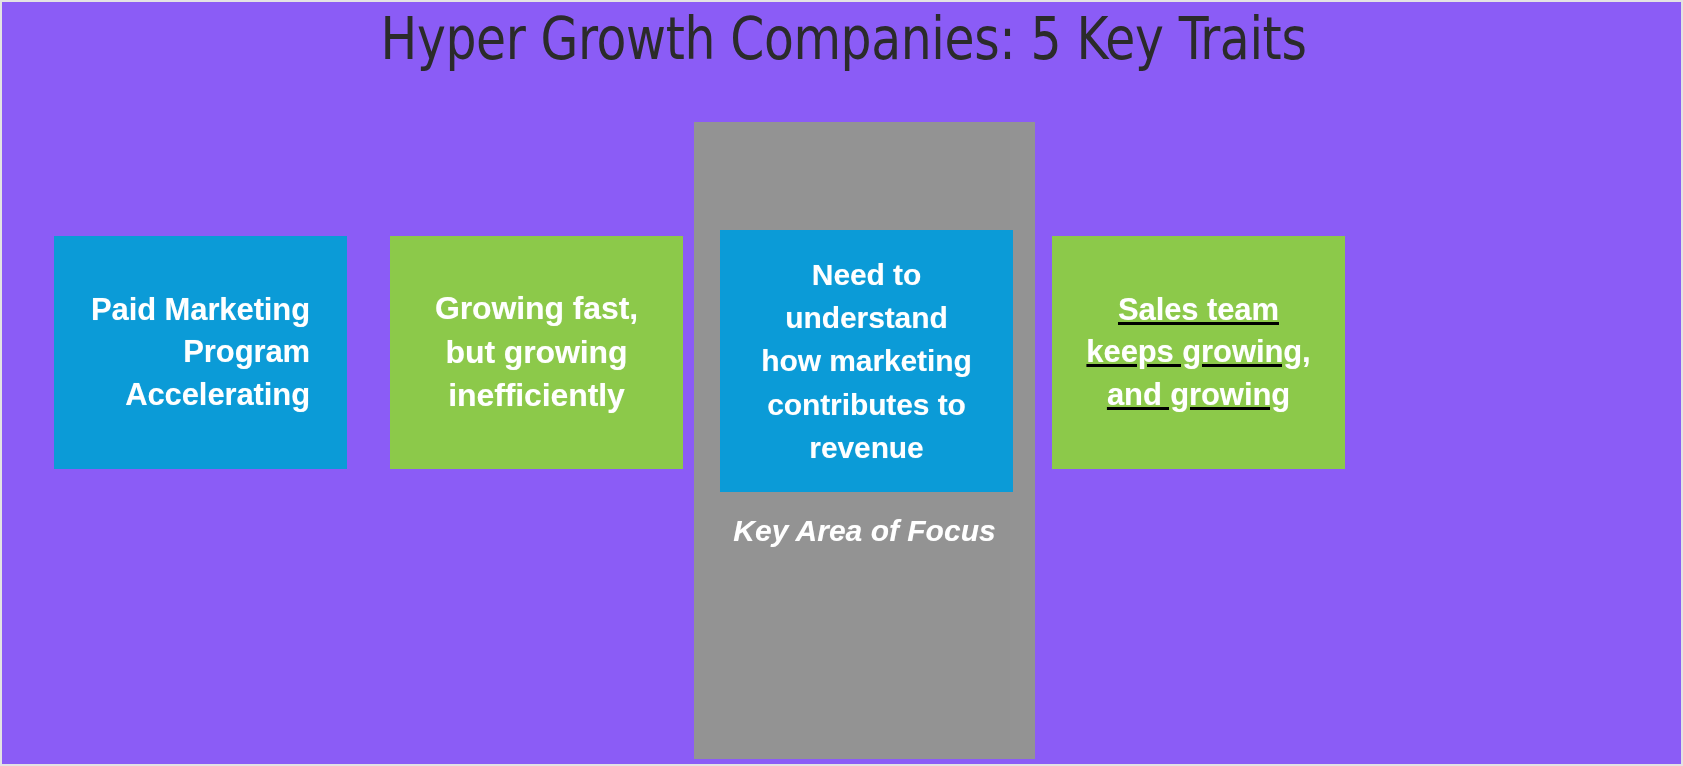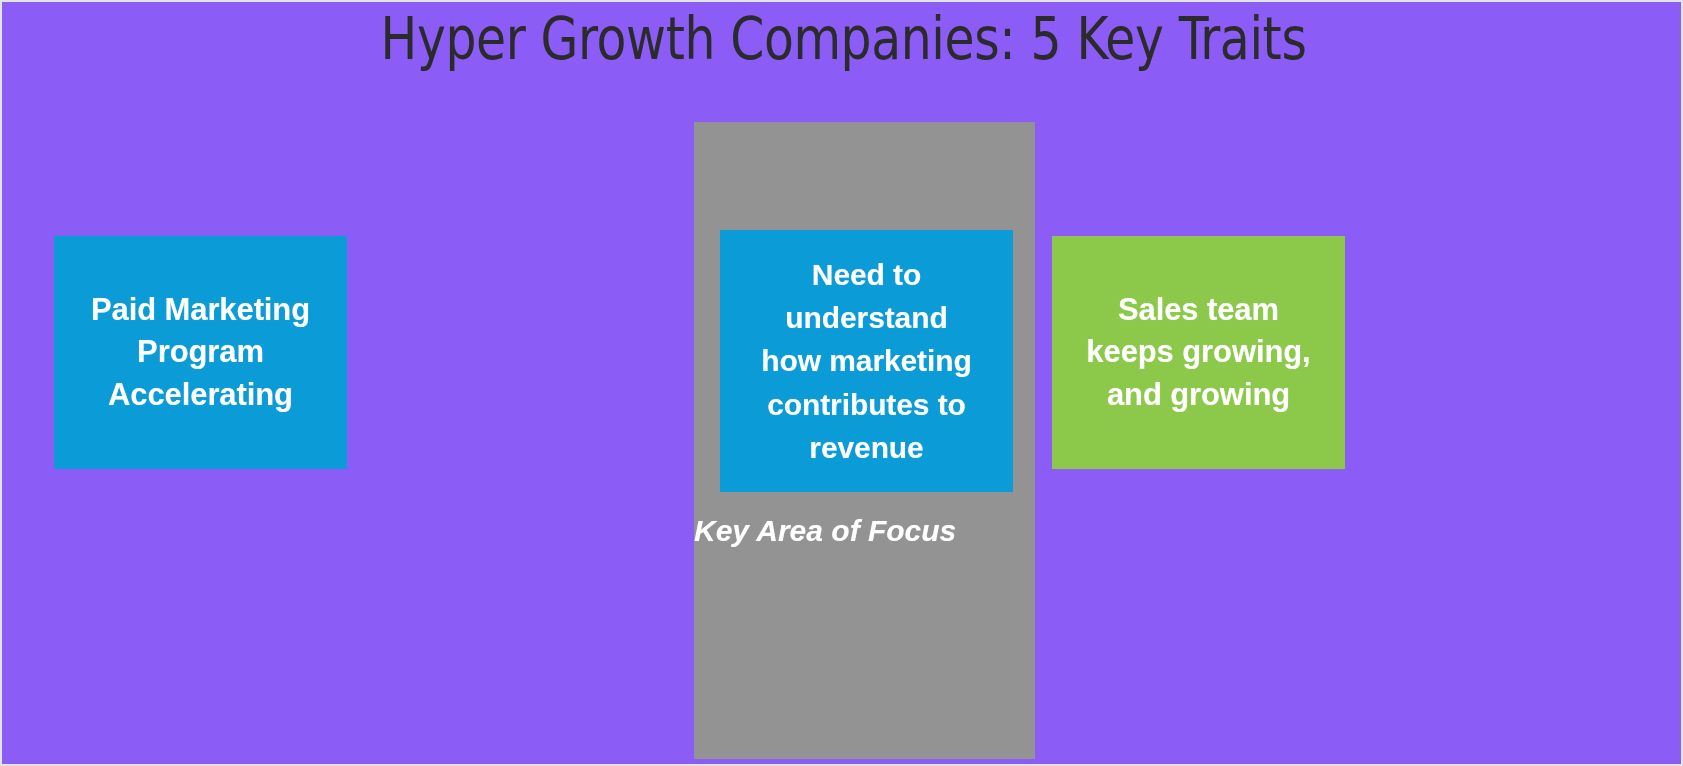--- a/index.html
+++ b/index.html
@@ -66,36 +66,37 @@
     font-size: 31px;
     line-height: 1.36;
     letter-spacing: -0.1px;
     white-space: pre-line;
     text-shadow: 0 0 1px rgba(255,255,255,0.35);
   }
   .blue  { background: #0b9bd7; }
   .green { background: #8cc94a; }
 
   
-  #card-0 { left: 52px;   top: 234px; width: 293px; height: 233px; }
+  #card-0 { left: 52px;   top: 234px; width: 293px; height: 233px; text-align: right; }
   #card-1 { left: 388px;  top: 234px; width: 293px; height: 233px; }
   #card-2 { left: 718px;  top: 228px; width: 293px; height: 262px; }
-  #card-3 { left: 1050px; top: 234px; width: 293px; height: 233px; }
+  #card-3 { left: 1050px; top: 234px; width: 293px; height: 233px; text-decoration: underline; }
   #card-4 { left: 1374px; top: 234px; width: 293px; height: 233px; }
 
   #card-2 .card-text { font-size: 30px; line-height: 1.44; }
   #card-1 .card-text { font-size: 32px; }
   #card-3 .card-text { font-size: 31px; }
 
   
   #focus-caption {
     position: absolute;
     left: 692px;
     top: 508px;
     width: 341px;
+    text-align: center;
     color: #ffffff;
     font-weight: 700;
     font-style: italic;
     font-size: 30px;
     line-height: 1.4;
     white-space: pre-line;
     text-shadow: 0 0 1px rgba(255,255,255,0.3);
   }
 </style>
 </head>
@@ -106,20 +107,25 @@
   <div id="slide-title">Hyper Growth Companies: 5 Key Traits</div>
 
   <div id="focus-column"></div>
 
   <div id="card-0" class="trait-card blue">
     <span class="card-text">Paid Marketing
 Program
 Accelerating</span>
   </div>
 
+  <div id="card-1" class="trait-card green">
+    <span class="card-text">Growing fast,
+but growing
+inefficiently</span>
+  </div>
 
   <div id="card-2" class="trait-card blue">
     <span class="card-text">Need to
 understand
 how marketing
 contributes to
 revenue</span>
   </div>
 
   <div id="card-3" class="trait-card green">

